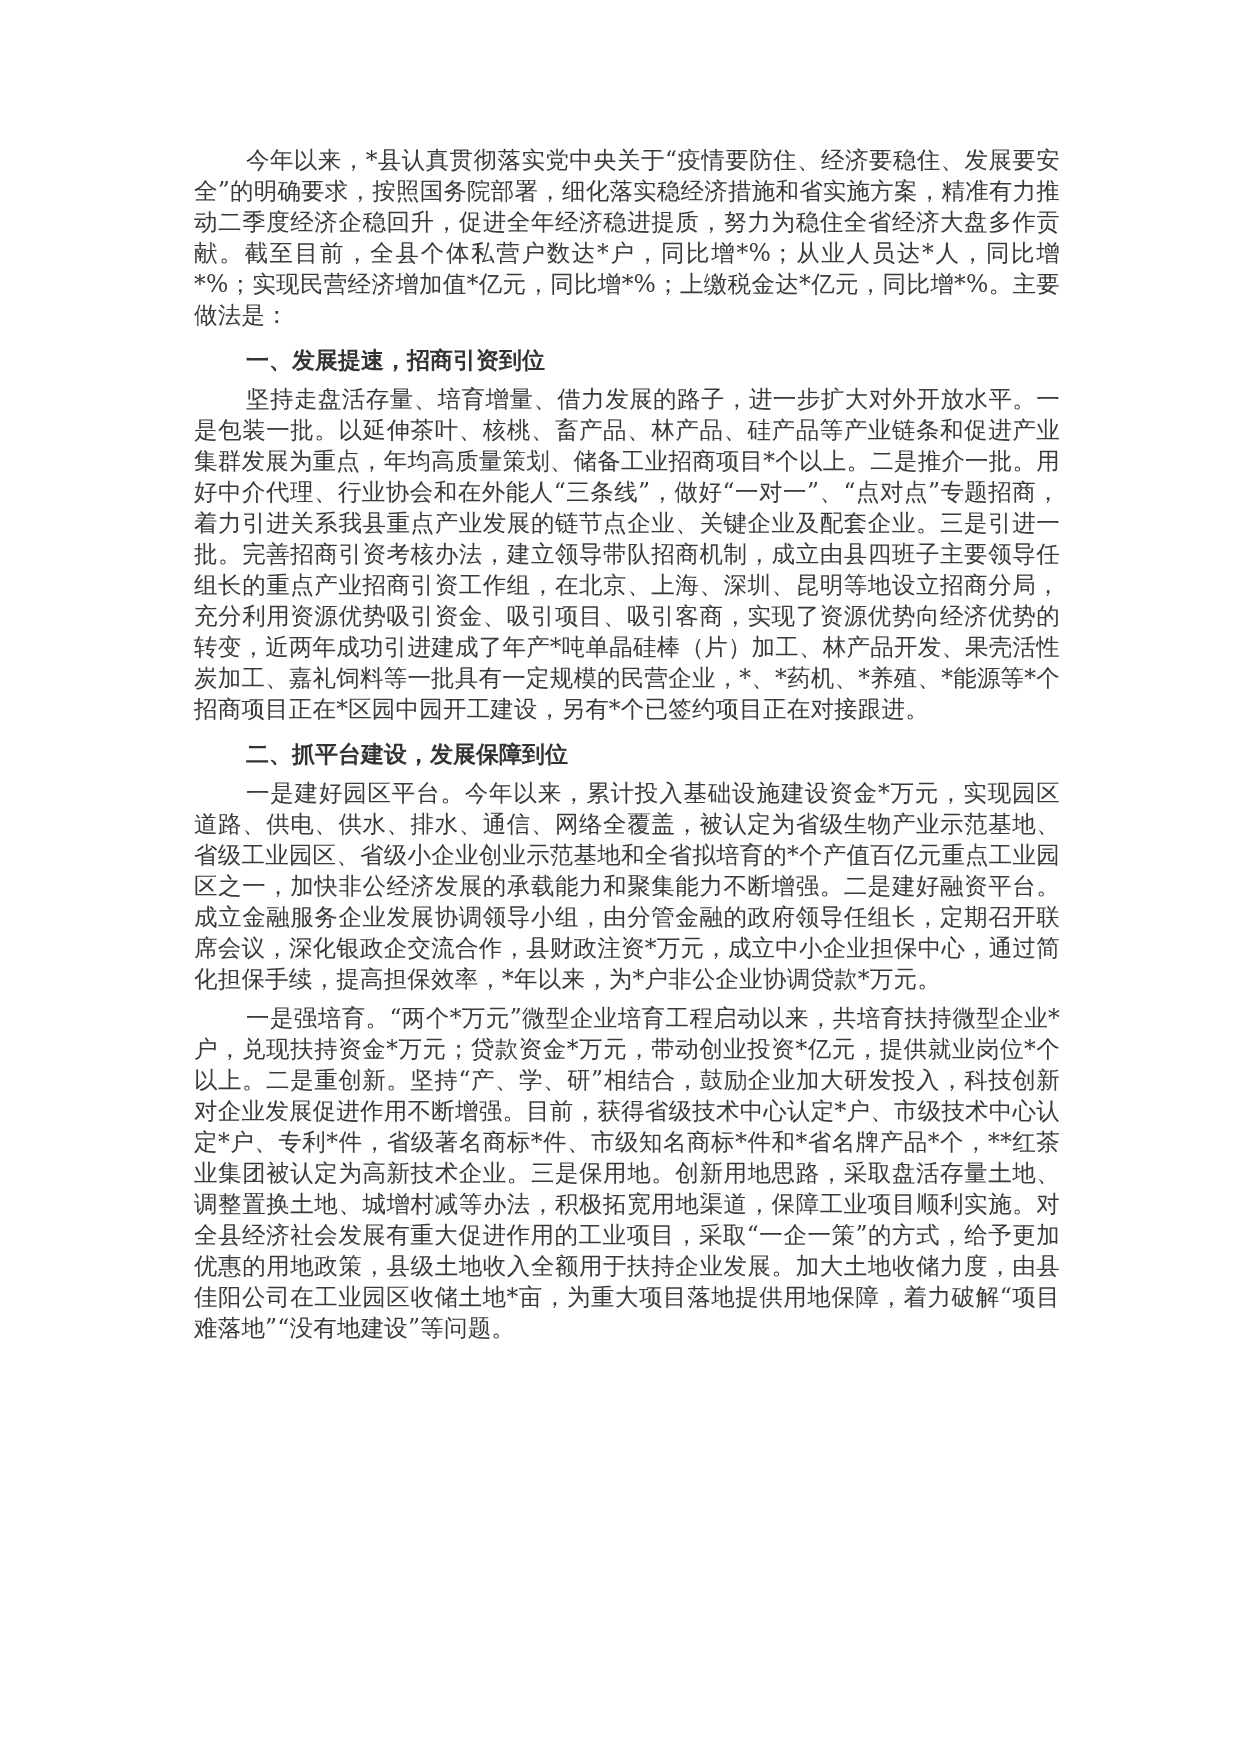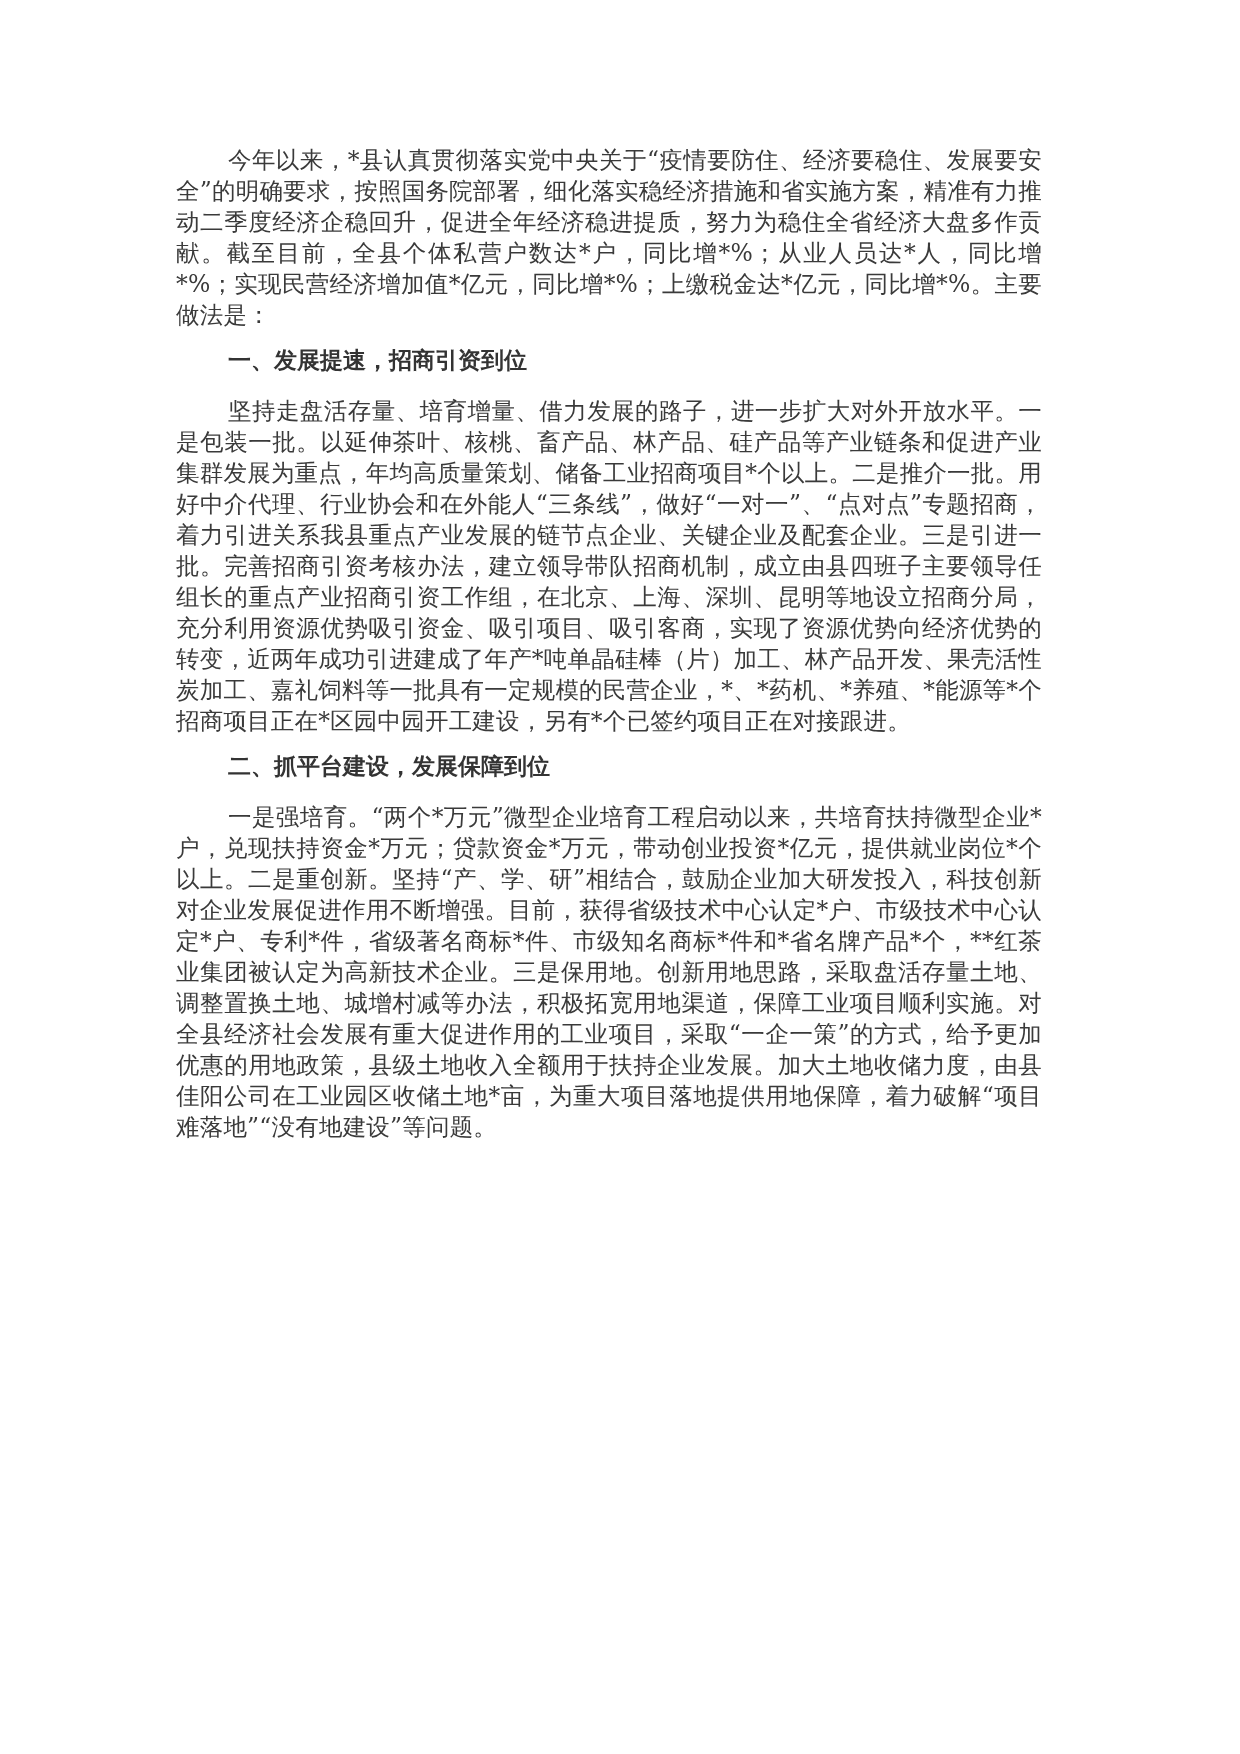--- a/index.html
+++ b/index.html
@@ -10,21 +10,21 @@
   body {
     width: 1240px;
     height: 1754px;
     position: relative;
     overflow: hidden;
     font-family: "DejaVu Serif", "Liberation Serif", serif;
     color: #3a3a3a;
   }
   .page {
     position: absolute;
-    left: 176px;
+    left: 194px;
     top: 145px;
     width: 866px;
   }
   .para {
     margin: 0;
     font-size: 23.5px;
     line-height: 31px;
     text-indent: 52px;
     text-align: justify;
     text-justify: inter-character;
@@ -34,27 +34,28 @@
   .heading {
     margin: 0;
     font-family: "DejaVu Sans", "Liberation Sans", sans-serif;
     font-weight: bold;
     font-size: 23px;
     line-height: 31px;
     text-indent: 52px;
     color: #333333;
   }
   .gap-before-heading { margin-top: 14px; }
-  .gap-after-heading { margin-top: 20px; }
+  .gap-after-heading { margin-top: 8px; }
 </style>
 </head>
 <body>
 
 <div class="page">
   <p class="para">今年以来，*县认真贯彻落实党中央关于“疫情要防住、经济要稳住、发展要安全”的明确要求，按照国务院部署，细化落实稳经济措施和省实施方案，精准有力推动二季度经济企稳回升，促进全年经济稳进提质，努力为稳住全省经济大盘多作贡献。截至目前，全县个体私营户数达*户，同比增*%；从业人员达*人，同比增*%；实现民营经济增加值*亿元，同比增*%；上缴税金达*亿元，同比增*%。主要做法是：</p>
 
   <h2 class="heading gap-before-heading">一、发展提速，招商引资到位</h2>
   <p class="para gap-after-heading">坚持走盘活存量、培育增量、借力发展的路子，进一步扩大对外开放水平。一是包装一批。以延伸茶叶、核桃、畜产品、林产品、硅产品等产业链条和促进产业集群发展为重点，年均高质量策划、储备工业招商项目*个以上。二是推介一批。用好中介代理、行业协会和在外能人“三条线”，做好“一对一”、“点对点”专题招商，着力引进关系我县重点产业发展的链节点企业、关键企业及配套企业。三是引进一批。完善招商引资考核办法，建立领导带队招商机制，成立由县四班子主要领导任组长的重点产业招商引资工作组，在北京、上海、深圳、昆明等地设立招商分局，充分利用资源优势吸引资金、吸引项目、吸引客商，实现了资源优势向经济优势的转变，近两年成功引进建成了年产*吨单晶硅棒（片）加工、林产品开发、果壳活性炭加工、嘉礼饲料等一批具有一定规模的民营企业，*、*药机、*养殖、*能源等*个招商项目正在*区园中园开工建设，另有*个已签约项目正在对接跟进。</p>
 
   <h2 class="heading gap-before-heading">二、抓平台建设，发展保障到位</h2>
+  <p class="para gap-after-heading">一是建好园区平台。今年以来，累计投入基础设施建设资金*万元，实现园区道路、供电、供水、排水、通信、网络全覆盖，被认定为省级生物产业示范基地、省级工业园区、省级小企业创业示范基地和全省拟培育的*个产值百亿元重点工业园区之一，加快非公经济发展的承载能力和聚集能力不断增强。二是建好融资平台。成立金融服务企业发展协调领导小组，由分管金融的政府领导任组长，定期召开联席会议，深化银政企交流合作，县财政注资*万元，成立中小企业担保中心，通过简化担保手续，提高担保效率，*年以来，为*户非公企业协调贷款*万元。</p>
 
   <p class="para gap-after-heading">一是强培育。“两个*万元”微型企业培育工程启动以来，共培育扶持微型企业*户，兑现扶持资金*万元；贷款资金*万元，带动创业投资*亿元，提供就业岗位*个以上。二是重创新。坚持“产、学、研”相结合，鼓励企业加大研发投入，科技创新对企业发展促进作用不断增强。目前，获得省级技术中心认定*户、市级技术中心认定*户、专利*件，省级著名商标*件、市级知名商标*件和*省名牌产品*个，**红茶业集团被认定为高新技术企业。三是保用地。创新用地思路，采取盘活存量土地、调整置换土地、城增村减等办法，积极拓宽用地渠道，保障工业项目顺利实施。对全县经济社会发展有重大促进作用的工业项目，采取“一企一策”的方式，给予更加优惠的用地政策，县级土地收入全额用于扶持企业发展。加大土地收储力度，由县佳阳公司在工业园区收储土地*亩，为重大项目落地提供用地保障，着力破解“项目难落地”“没有地建设”等问题。</p>
 </div>
 
 </body></html>

